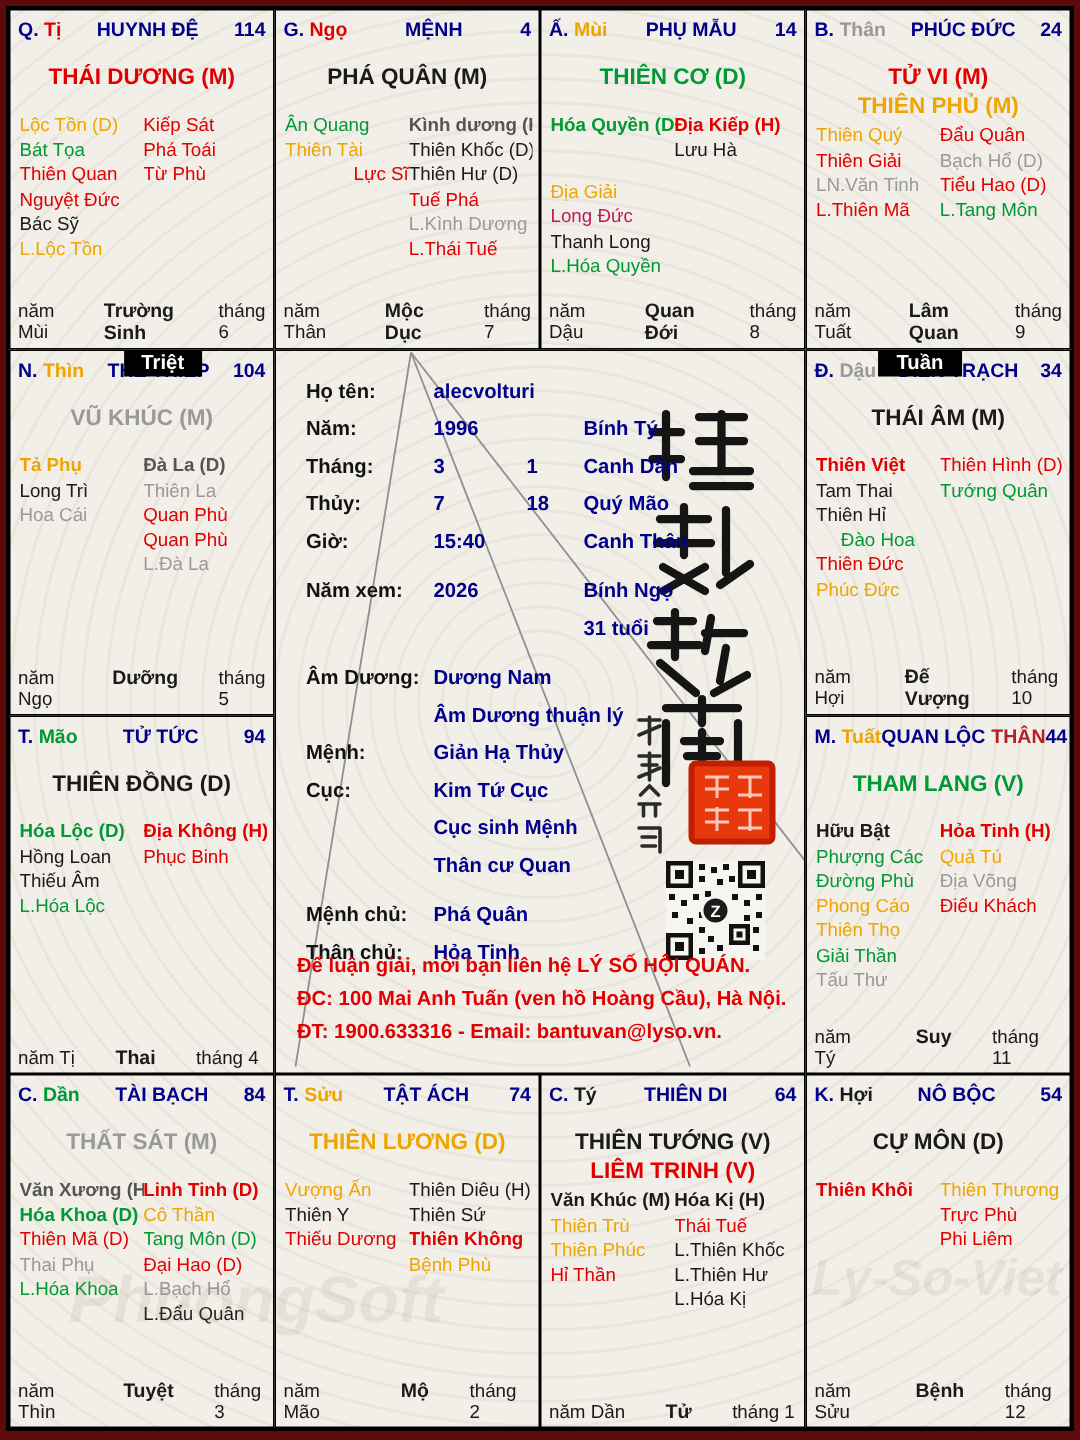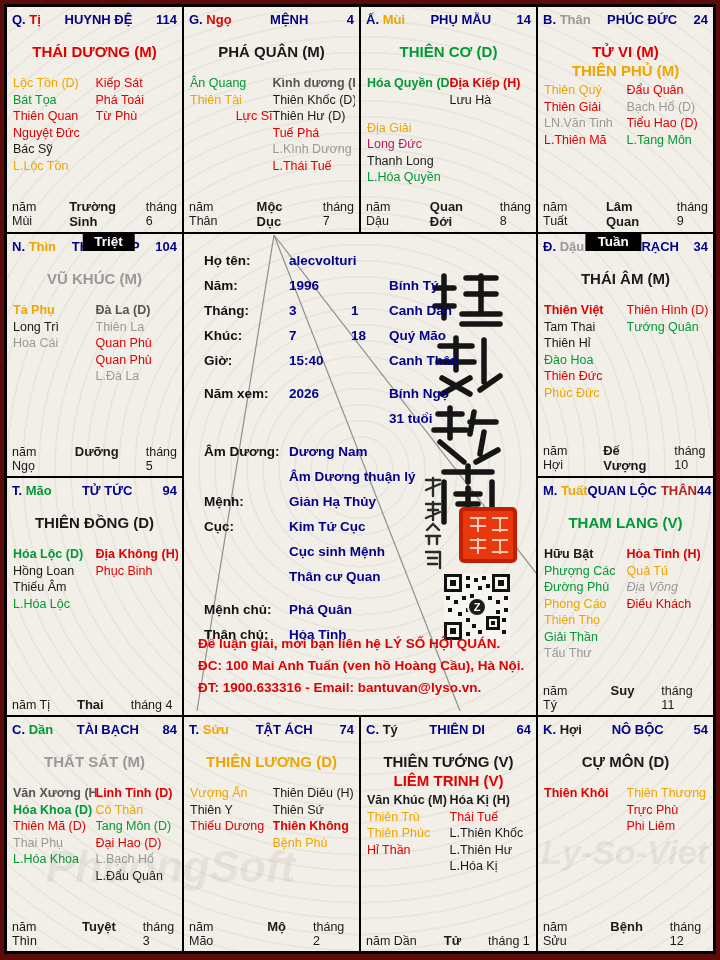--- a/index.html
+++ b/index.html
@@ -226,21 +226,21 @@
         <span class="pnum">34</span>
       </div>
       <div class="mainwrap">
           <div class="mainline" style="color: rgb(26, 26, 26);">THÁI ÂM (M)</div>
         </div>
       <div class="pstars">
         <div class="scol">
             <div class="star b" style="color: rgb(225, 0, 0);">Thiên Việt</div>
             <div class="star" style="color: rgb(26, 26, 26);">Tam Thai</div>
             <div class="star" style="color: rgb(26, 26, 26);">Thiên Hỉ</div>
-            <div class="star" style="color: rgb(0, 153, 51);">Đào Hoa</div>
+            <div class="star" style="color: rgb(0, 153, 51); text-align: center;">Đào Hoa</div>
             <div class="star" style="color: rgb(225, 0, 0);">Thiên Đức</div>
             <div class="star" style="color: rgb(238, 165, 0);">Phúc Đức</div>
           </div>
         <div class="scol">
             <div class="star" style="color: rgb(225, 0, 0);">Thiên Hình (D)</div>
             <div class="star" style="color: rgb(0, 153, 51);">Tướng Quân</div>
           </div>
       </div>
       <div class="pfoot">
         <span>năm Hợi</span>
@@ -292,21 +292,21 @@
             <div class="star" style="color: rgb(0, 153, 51);">Phượng Các</div>
             <div class="star" style="color: rgb(0, 153, 51);">Đường Phù</div>
             <div class="star" style="color: rgb(238, 165, 0);">Phong Cáo</div>
             <div class="star" style="color: rgb(238, 165, 0);">Thiên Thọ</div>
             <div class="star" style="color: rgb(0, 153, 51);">Giải Thần</div>
             <div class="star" style="color: rgb(153, 153, 153);">Tấu Thư</div>
           </div>
         <div class="scol">
             <div class="star b" style="color: rgb(225, 0, 0);">Hỏa Tinh (H)</div>
             <div class="star" style="color: rgb(238, 165, 0);">Quả Tú</div>
-            <div class="star" style="color: rgb(153, 153, 153); font-style: italic;">Địa Võng</div>
+            <div class="star" style="color: rgb(153, 153, 153);">Địa Võng</div>
             <div class="star" style="color: rgb(225, 0, 0);">Điếu Khách</div>
           </div>
       </div>
       <div class="pfoot">
         <span>năm Tý</span>
         <span class="vong">Suy</span>
         <span>tháng 11</span>
       </div>
     </div>
 
@@ -434,21 +434,21 @@
       <svg class="lines" width="360" height="478" viewBox="0 0 360 478">
         <line x1="90" y1="1" x2="13" y2="477" stroke="#8f8f8f" stroke-width="1.2"></line>
         <line x1="90" y1="1" x2="276" y2="477" stroke="#8f8f8f" stroke-width="1.2"></line>
         <line x1="90" y1="1" x2="359" y2="348" stroke="#8f8f8f" stroke-width="1.2"></line>
       </svg>
 
       <div class="infogrid">
           <div class="irow"><span class="ilab">Họ tên:</span><span class="iv1">alecvolturi</span><span class="iv2"></span><span class="iv3"></span></div>
           <div class="irow"><span class="ilab">Năm:</span><span class="iv1">1996</span><span class="iv2"></span><span class="iv3">Bính Tý</span></div>
           <div class="irow"><span class="ilab">Tháng:</span><span class="iv1">3</span><span class="iv2">1</span><span class="iv3">Canh Dần</span></div>
-          <div class="irow"><span class="ilab">Khúc:</span><span class="iv1">7</span><span class="iv2">18</span><span class="iv3">Quý Mão</span></div>
+          <div class="irow"><span class="ilab">Thủy:</span><span class="iv1">7</span><span class="iv2">18</span><span class="iv3">Quý Mão</span></div>
           <div class="irow"><span class="ilab">Giờ:</span><span class="iv1">15:40</span><span class="iv2"></span><span class="iv3">Canh Thân</span></div>
           <div class="irow gap"><span class="ilab">Năm xem:</span><span class="iv1">2026</span><span class="iv2"></span><span class="iv3">Bính Ngọ</span></div>
           <div class="irow"><span class="ilab"></span><span class="iv1"></span><span class="iv2"></span><span class="iv3">31 tuổi</span></div>
           <div class="irow gap wide"><span class="ilab">Âm Dương:</span><span class="iv1">Dương Nam</span><span class="iv2"></span><span class="iv3"></span></div>
           <div class="irow wide"><span class="ilab"></span><span class="iv1">Âm Dương thuận lý</span><span class="iv2"></span><span class="iv3"></span></div>
           <div class="irow wide"><span class="ilab">Mệnh:</span><span class="iv1">Giản Hạ Thủy</span><span class="iv2"></span><span class="iv3"></span></div>
           <div class="irow wide"><span class="ilab">Cục:</span><span class="iv1">Kim Tứ Cục</span><span class="iv2"></span><span class="iv3"></span></div>
           <div class="irow wide"><span class="ilab"></span><span class="iv1">Cục sinh Mệnh</span><span class="iv2"></span><span class="iv3"></span></div>
           <div class="irow wide"><span class="ilab"></span><span class="iv1">Thân cư Quan</span><span class="iv2"></span><span class="iv3"></span></div>
           <div class="irow gap wide"><span class="ilab">Mệnh chủ:</span><span class="iv1">Phá Quân</span><span class="iv2"></span><span class="iv3"></span></div>

